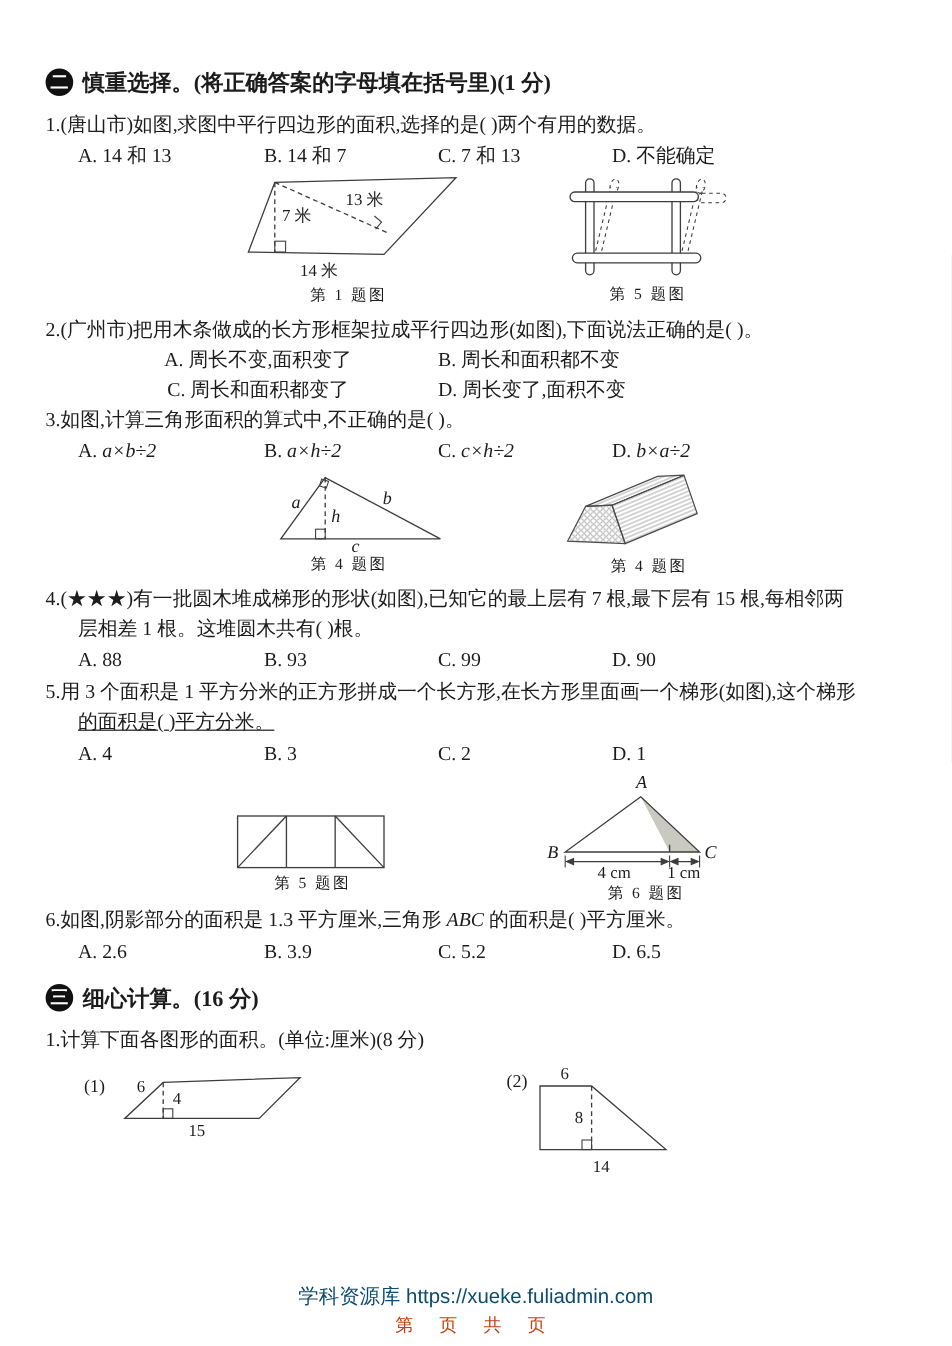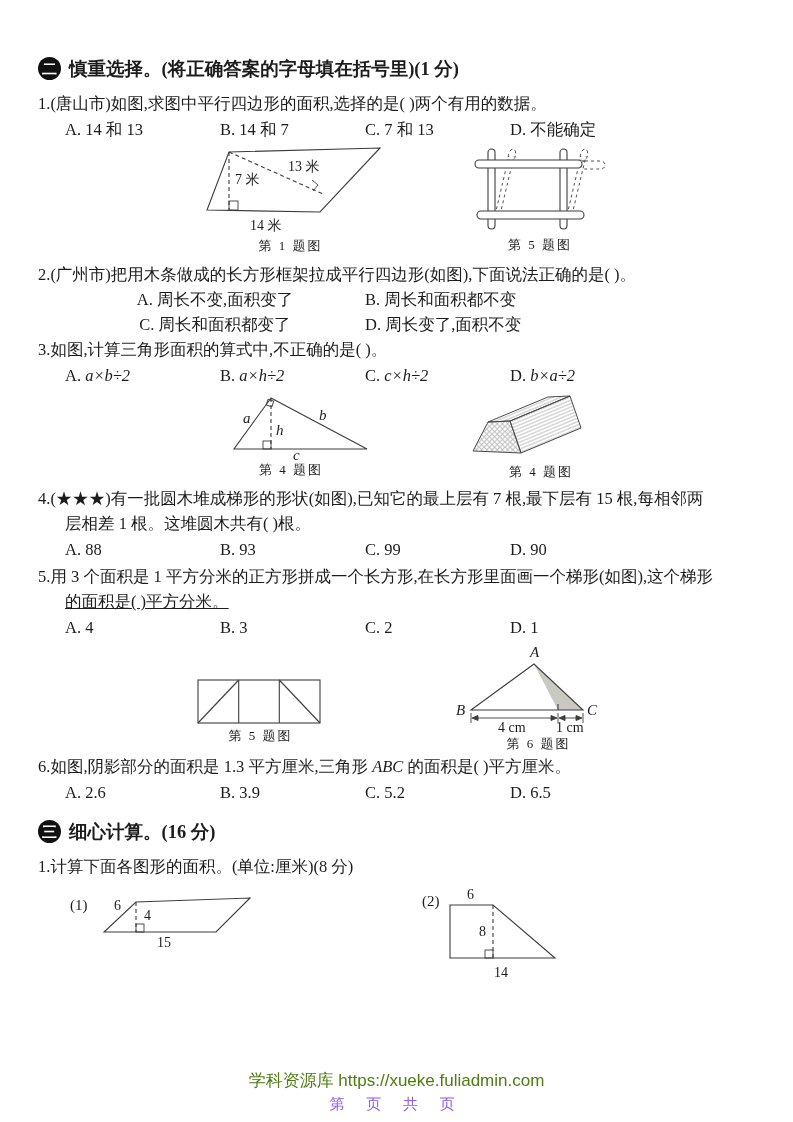--- a/index.html
+++ b/index.html
@@ -35,26 +35,26 @@
   .figrow{position:relative;}
   .figblock{position:absolute;display:flex;flex-direction:column;align-items:center;}
   .figcap{font-size:13px;letter-spacing:2px;margin-top:1px;white-space:nowrap;}
   .it{font-style:italic;}
   svg text{font-family:"Liberation Serif","DejaVu Serif",serif;font-size:14px;fill:#1c1c1c;}
   svg text.it{font-style:italic;font-size:15px;}
   .footer-site{
     position:absolute;left:0;right:0;bottom:30px;
     text-align:center;
     font-family:"Liberation Sans","DejaVu Sans",sans-serif;
-    font-size:17px;color:#4d7c0f;
+    font-size:17px;color:#0c4a6e;
   }
   .footer-page{
     position:absolute;left:0;right:0;bottom:8px;
     text-align:center;
-    font-size:15px;color:#8b5cf6;letter-spacing:9px;
+    font-size:15px;color:#c2410c;letter-spacing:9px;
   }
 </style>
 </head>
 <body>
 
 <div class="page">
   <div class="content">
 
     <div class="sec-header">
       <span class="sec-icon">二</span>

